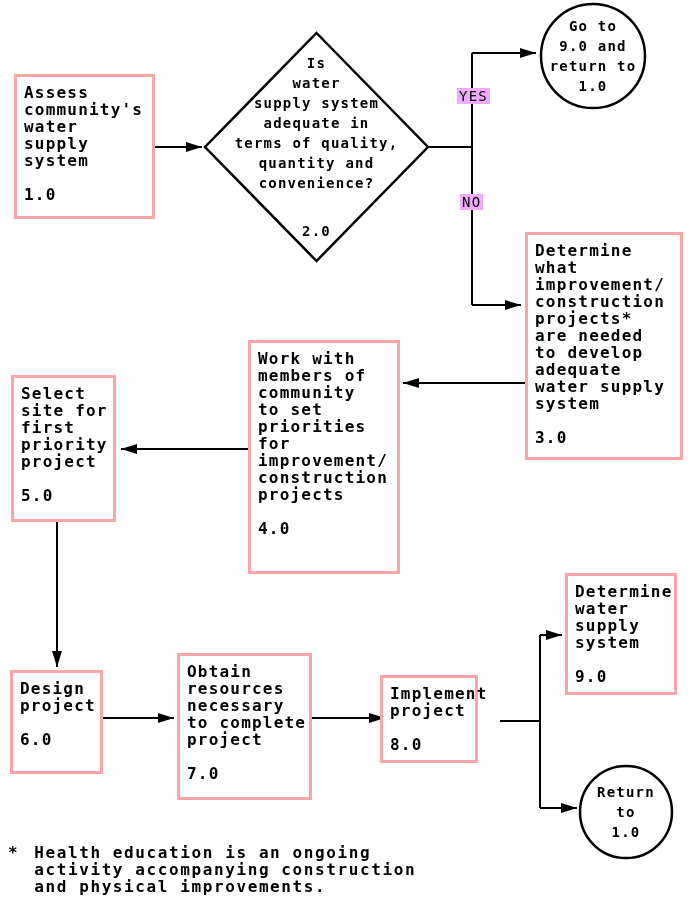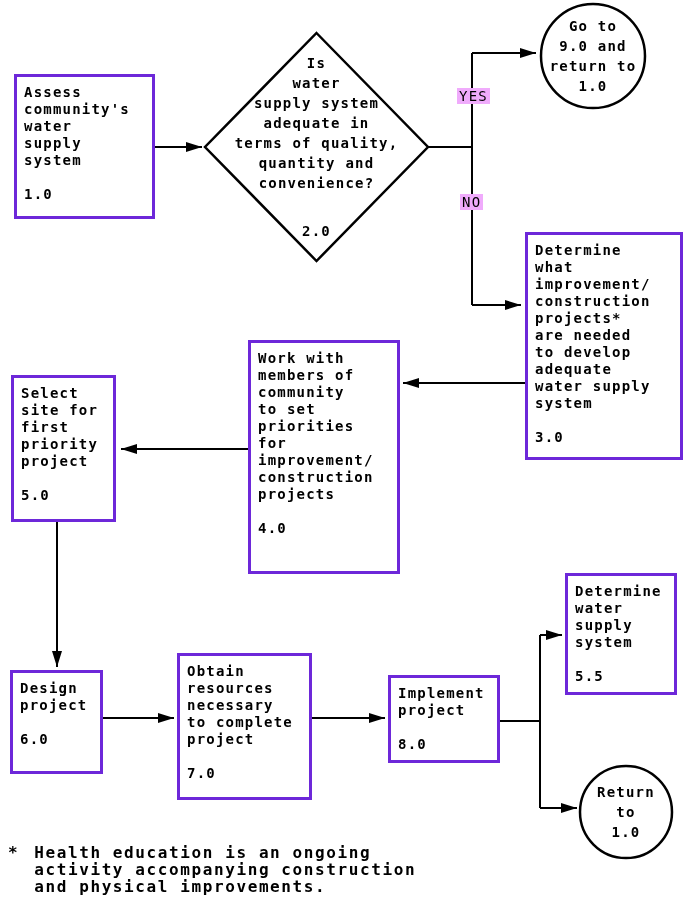--- a/index.html
+++ b/index.html
@@ -4,22 +4,22 @@
 <style>
   * { margin:0; padding:0; box-sizing:border-box; }
   html,body { background:#fff; }
   .canvas {
     position:relative; width:688px; height:903px; background:#fff;
     font-family:"DejaVu Sans Mono","Liberation Mono",monospace;
     color:#000; overflow:hidden;
   }
   .canvas > svg { position:absolute; left:0; top:0; }
   .node {
-    position:absolute; border:3px solid #6d28d9; background:#fff;
-    padding:7px 2px 0 7px; font-size:14px; line-height:17px;
+    position:absolute; border:3px solid #fca5a5; background:#fff;
+    padding:7px 2px 0 7px; font-size:16px; line-height:17px;
     font-weight:600; letter-spacing:1.2px;
   }
   .lbl { white-space:pre-line; }
   .num { margin-top:17px; white-space:pre-line; }
   .overlay {
     position:absolute; display:flex; flex-direction:column;
     align-items:center; justify-content:center; text-align:center;
     font-size:14px; line-height:20px; font-weight:600; letter-spacing:1.2px;
   }
   .overlay .num { margin-top:28px; }
@@ -132,32 +132,32 @@
 
   <div class="node" style="left:177px;top:653px;width:135px;height:147px">
     <div class="lbl">Obtain
 resources
 necessary
 to complete
 project</div>
     <div class="num">7.0</div>
   </div>
 
-  <div class="node" style="left:388px;top:675px;width:112px;height:88px">
+  <div class="node" style="left:380px;top:675px;width:98px;height:88px">
     <div class="lbl">Implement
 project</div>
     <div class="num">8.0</div>
   </div>
 
   <div class="node" style="left:565px;top:573px;width:112px;height:122px">
     <div class="lbl">Determine
 water
 supply
 system</div>
-    <div class="num">5.5</div>
+    <div class="num">9.0</div>
   </div>
 
   <div class="overlay" style="left:205px;top:33px;width:223px;height:228px">
     <div class="lbl">Is
 water
 supply system
 adequate in
 terms of quality,
 quantity and
 convenience?</div>

